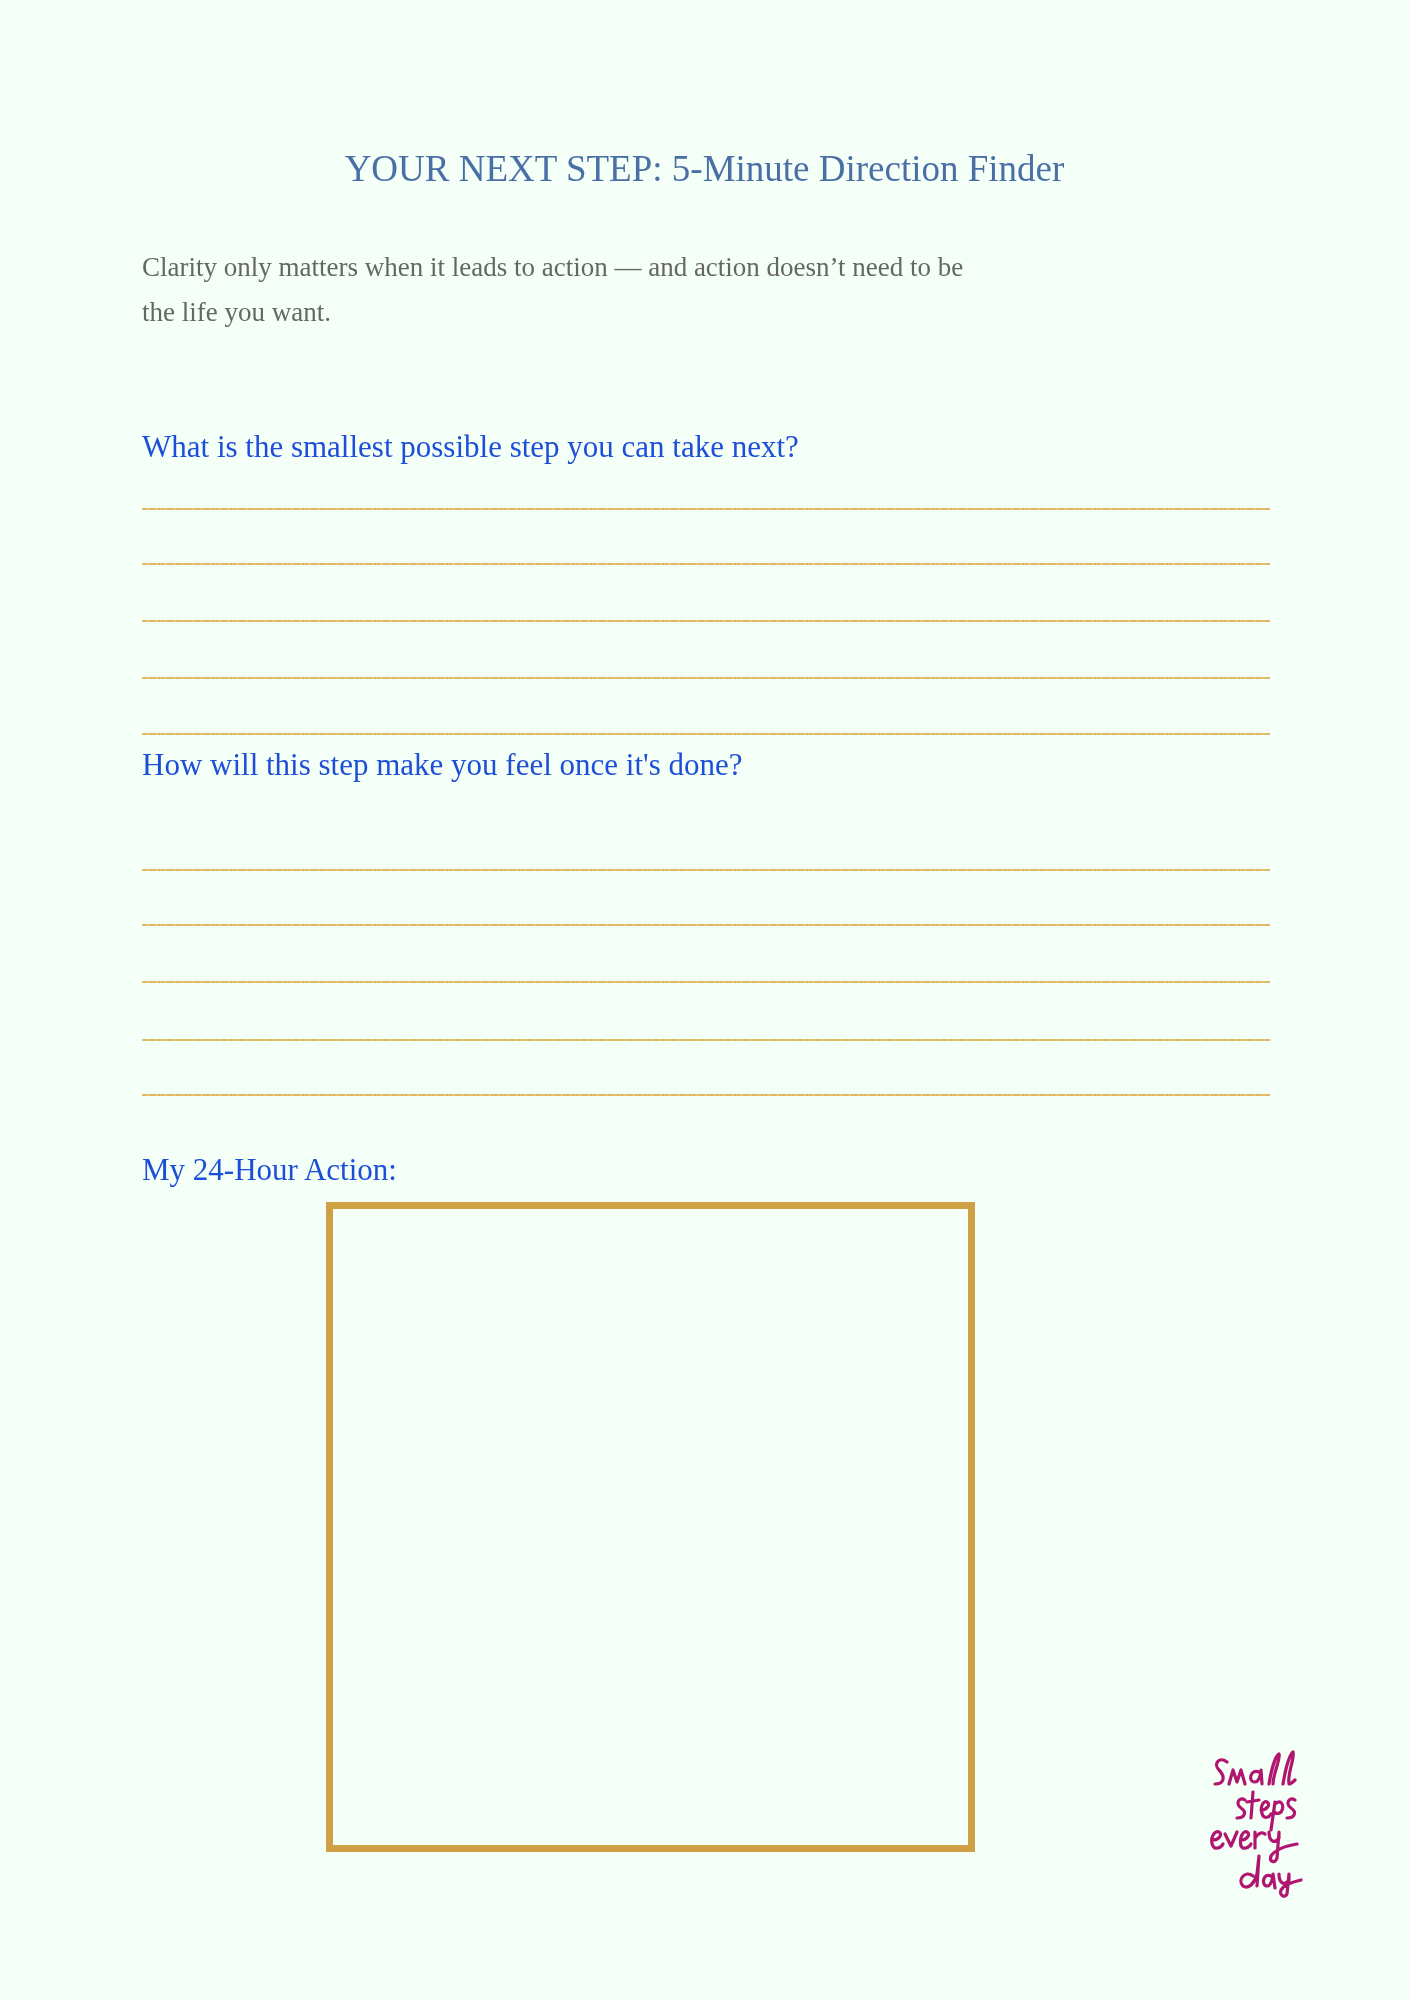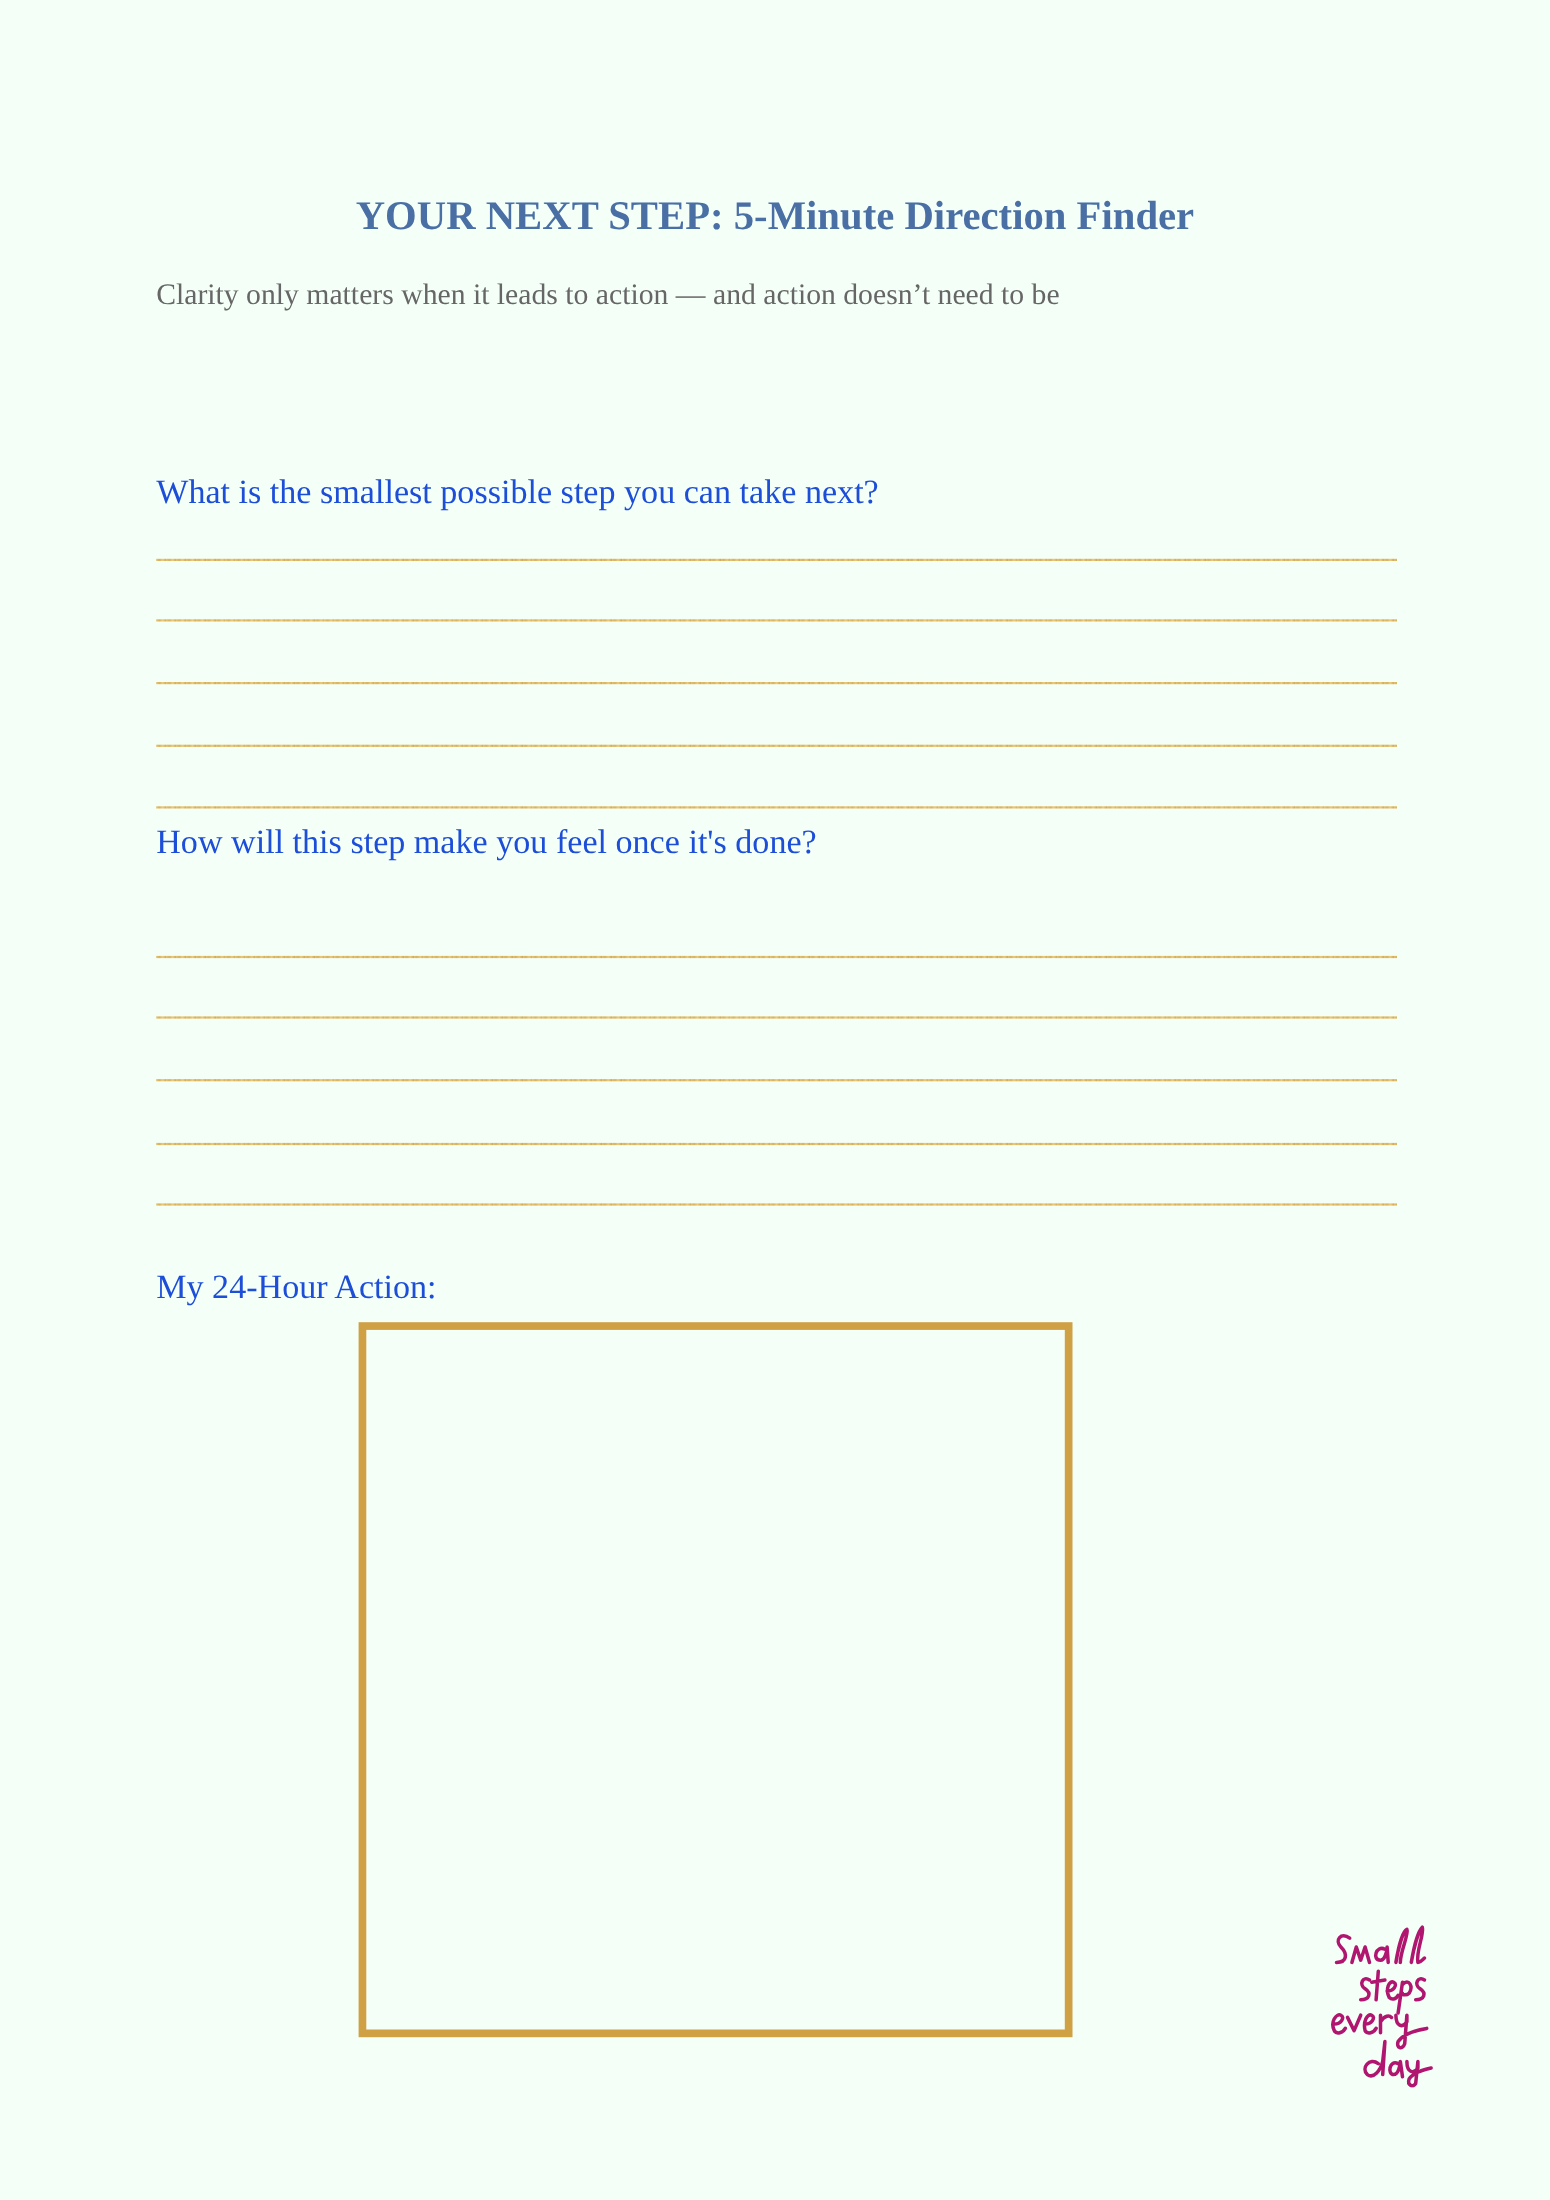--- a/index.html
+++ b/index.html
@@ -9,25 +9,24 @@
       position: relative;
       overflow: hidden;
       font-family: "Liberation Serif", "DejaVu Serif", serif;
     }
     .title {
       position: absolute;
       left: 0; width: 1409px;
       top: 146px;
       text-align: center;
       font-size: 37px;
-      font-weight: bold;
+      font-weight: normal;
       color: #4a6fa5;
       letter-spacing: 0px;
       line-height: 46px;
-      margin-top: 28px;
     }
     .intro {
       position: absolute;
       left: 142px; width: 1130px;
       top: 245px;
       font-size: 27px;
       line-height: 45px;
       color: #666666;
     }
     .intro span { display: block; white-space: nowrap; }
@@ -63,20 +62,21 @@
   </style>
 </head>
 <body>
 
 <div>
 
   <div class="title">YOUR NEXT STEP: 5-Minute Direction Finder</div>
 
   <div class="intro">
     <span>Clarity only matters when it leads to action — and action doesn’t need to be</span>
+    <span>the life you want.</span>
   </div>
 
   <div class="question q1">What is the smallest possible step you can take next?</div>
   <div class="line" style="top:508px"></div>
   <div class="line" style="top:563px"></div>
   <div class="line" style="top:620px"></div>
   <div class="line" style="top:677px"></div>
   <div class="line" style="top:733px"></div>
 
   <div class="question q2">How will this step make you feel once it's done?</div>

